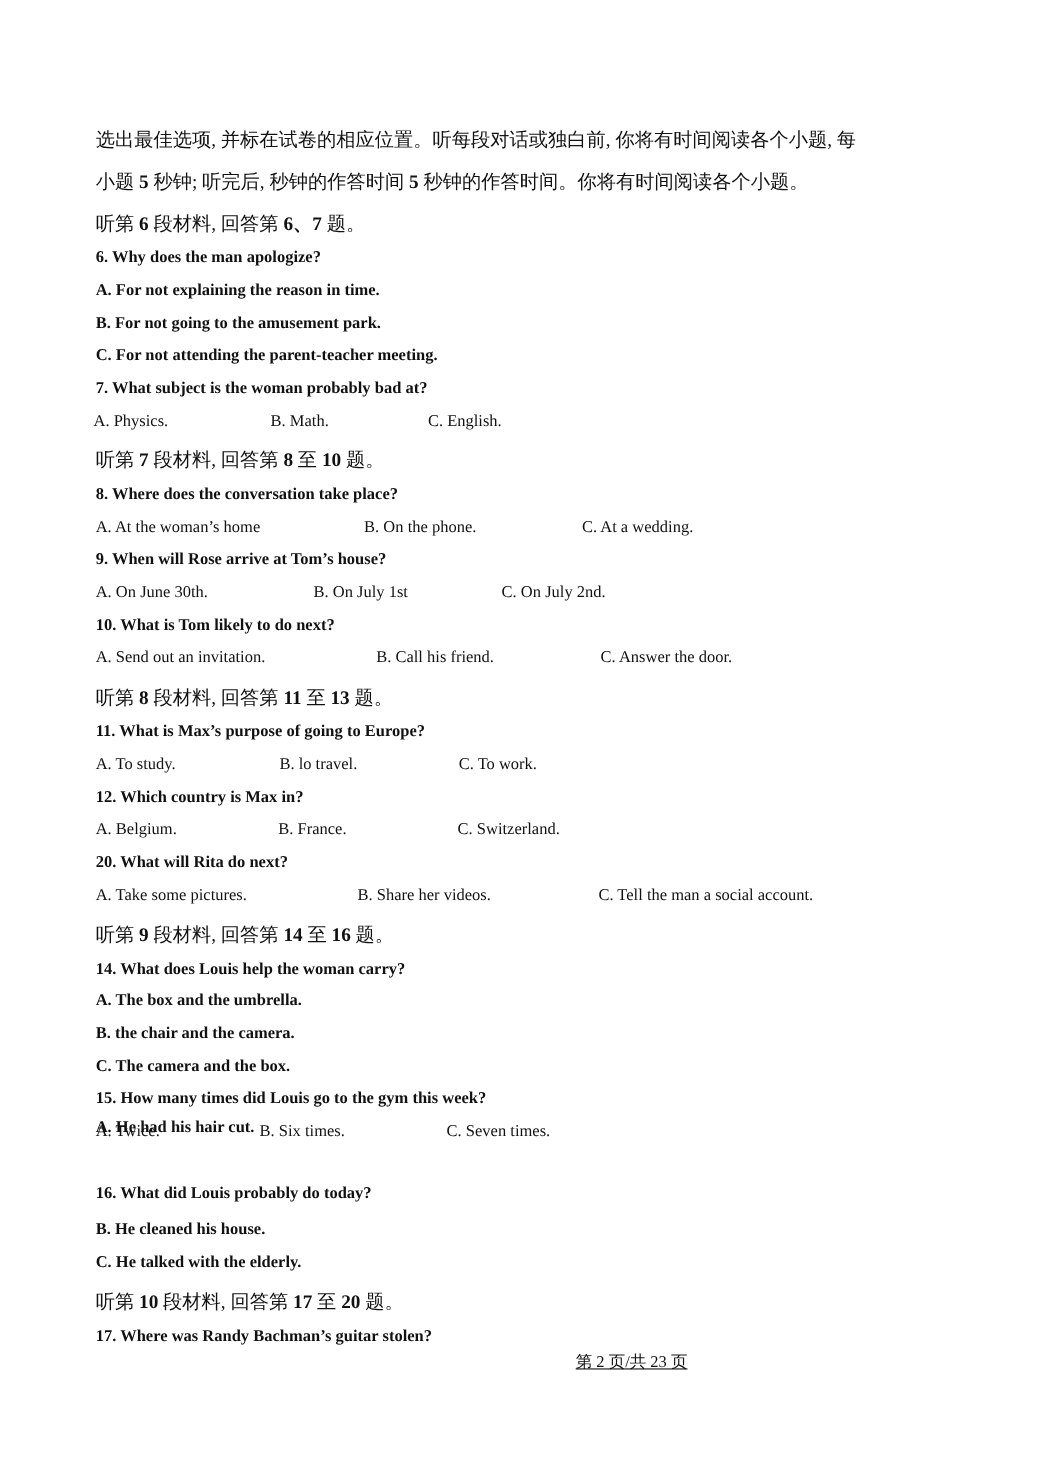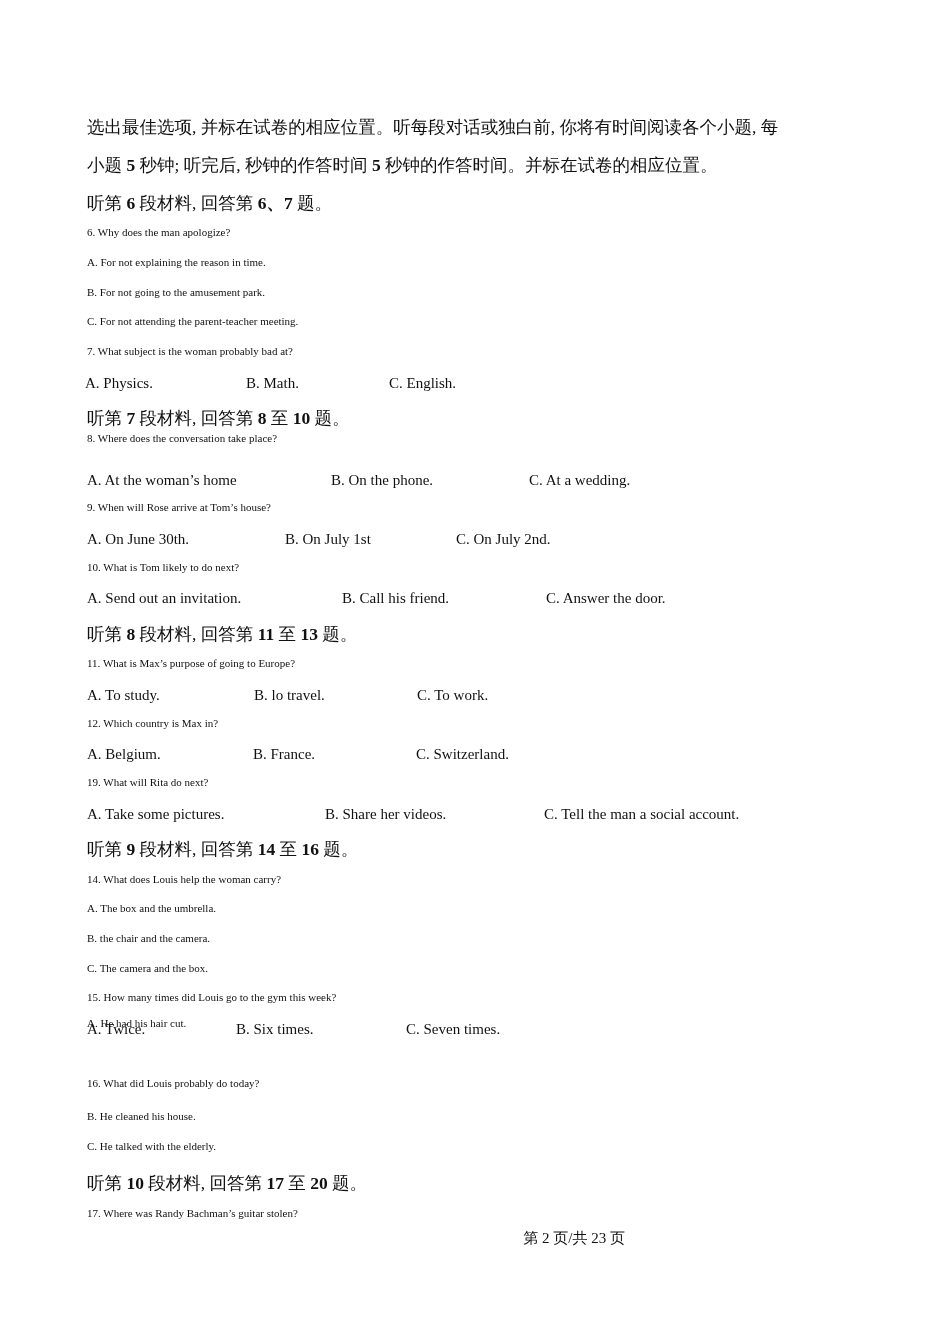--- a/index.html
+++ b/index.html
@@ -1,44 +1,44 @@
 <!DOCTYPE html>
 <html><head>
 <meta charset="utf-8">
 <style>
   html, body { margin: 0; padding: 0; background: #ffffff; }
   body { width: 950px; height: 1344px; position: relative; overflow: hidden;
          font-family: "Liberation Serif", "DejaVu Serif", serif; color: #111; }
   .line { position: absolute; left: 87px; white-space: nowrap; }
   .cn { font-size: 17.5px; }
-  .en { font-size: 11px; }
+  .en { font-size: 15px; font-weight: bold; }
   .opt { position: absolute; white-space: nowrap; font-size: 15px; }
   b { font-weight: bold; }
-  .footer { position: absolute; left: 0; width: 625px; text-align: right; top: 1229px; font-size: 15px; }
+  .footer { position: absolute; left: 0; width: 625px; text-align: right; top: 1229px; font-size: 15px; text-decoration: underline; }
 </style>
 </head>
 <body>
 
 <div>
 
   <div class="line cn" style="top:115px">选出最佳选项, 并标在试卷的相应位置。听每段对话或独白前, 你将有时间阅读各个小题, 每</div>
-  <div class="line cn" style="top:153px"><span>小题 </span><b>5</b><span> 秒钟; 听完后, 秒钟的作答时间 </span><b>5</b><span> 秒钟的作答时间。并标在试卷的相应位置。</span></div>
+  <div class="line cn" style="top:153px"><span>小题 </span><b>5</b><span> 秒钟; 听完后, 秒钟的作答时间 </span><b>5</b><span> 秒钟的作答时间。你将有时间阅读各个小题。</span></div>
 
   <div class="line cn" style="top:191px"><span>听第 </span><b>6</b><span> 段材料, 回答第 </span><b>6、7</b><span> 题。</span></div>
   <div class="line en" style="top:226px">6. Why does the man apologize?</div>
   <div class="line en" style="top:256px">A. For not explaining the reason in time.</div>
   <div class="line en" style="top:286px">B. For not going to the amusement park.</div>
   <div class="line en" style="top:315px">C. For not attending the parent-teacher meeting.</div>
   <div class="line en" style="top:345px">7. What subject is the woman probably bad at?</div>
   <div class="opt" style="top:375px;left:85px">A. Physics.</div>
   <div class="opt" style="top:375px;left:246px">B. Math.</div>
   <div class="opt" style="top:375px;left:389px">C. English.</div>
 
   <div class="line cn" style="top:406px"><span>听第 </span><b>7</b><span> 段材料, 回答第 </span><b>8</b><span> 至 </span><b>10</b><span> 题。</span></div>
-  <div class="line en" style="top:432px">8. Where does the conversation take place?</div>
+  <div class="line en" style="top:442px">8. Where does the conversation take place?</div>
   <div class="opt" style="top:472px;left:87px">A. At the woman’s home</div>
   <div class="opt" style="top:472px;left:331px">B. On the phone.</div>
   <div class="opt" style="top:472px;left:529px">C. At a wedding.</div>
   <div class="line en" style="top:501px">9. When will Rose arrive at Tom’s house?</div>
   <div class="opt" style="top:531px;left:87px">A. On June 30th.</div>
   <div class="opt" style="top:531px;left:285px">B. On July 1st</div>
   <div class="opt" style="top:531px;left:456px">C. On July 2nd.</div>
   <div class="line en" style="top:561px">10. What is Tom likely to do next?</div>
   <div class="opt" style="top:590px;left:87px">A. Send out an invitation.</div>
   <div class="opt" style="top:590px;left:342px">B. Call his friend.</div>
@@ -46,21 +46,21 @@
 
   <div class="line cn" style="top:622px"><span>听第 </span><b>8</b><span> 段材料, 回答第 </span><b>11</b><span> 至 </span><b>13</b><span> 题。</span></div>
   <div class="line en" style="top:657px">11. What is Max’s purpose of going to Europe?</div>
   <div class="opt" style="top:687px;left:87px">A. To study.</div>
   <div class="opt" style="top:687px;left:254px">B. lo travel.</div>
   <div class="opt" style="top:687px;left:417px">C. To work.</div>
   <div class="line en" style="top:717px">12. Which country is Max in?</div>
   <div class="opt" style="top:746px;left:87px">A. Belgium.</div>
   <div class="opt" style="top:746px;left:253px">B. France.</div>
   <div class="opt" style="top:746px;left:416px">C. Switzerland.</div>
-  <div class="line en" style="top:776px">19. What will Rita do next?</div>
+  <div class="line en" style="top:776px">20. What will Rita do next?</div>
   <div class="opt" style="top:806px;left:87px">A. Take some pictures.</div>
   <div class="opt" style="top:806px;left:325px">B. Share her videos.</div>
   <div class="opt" style="top:806px;left:544px">C. Tell the man a social account.</div>
 
   <div class="line cn" style="top:837px"><span>听第 </span><b>9</b><span> 段材料, 回答第 </span><b>14</b><span> 至 </span><b>16</b><span> 题。</span></div>
   <div class="line en" style="top:873px">14. What does Louis help the woman carry?</div>
   <div class="line en" style="top:902px">A. The box and the umbrella.</div>
   <div class="line en" style="top:932px">B. the chair and the camera.</div>
   <div class="line en" style="top:962px">C. The camera and the box.</div>
   <div class="line en" style="top:991px">15. How many times did Louis go to the gym this week?</div>

